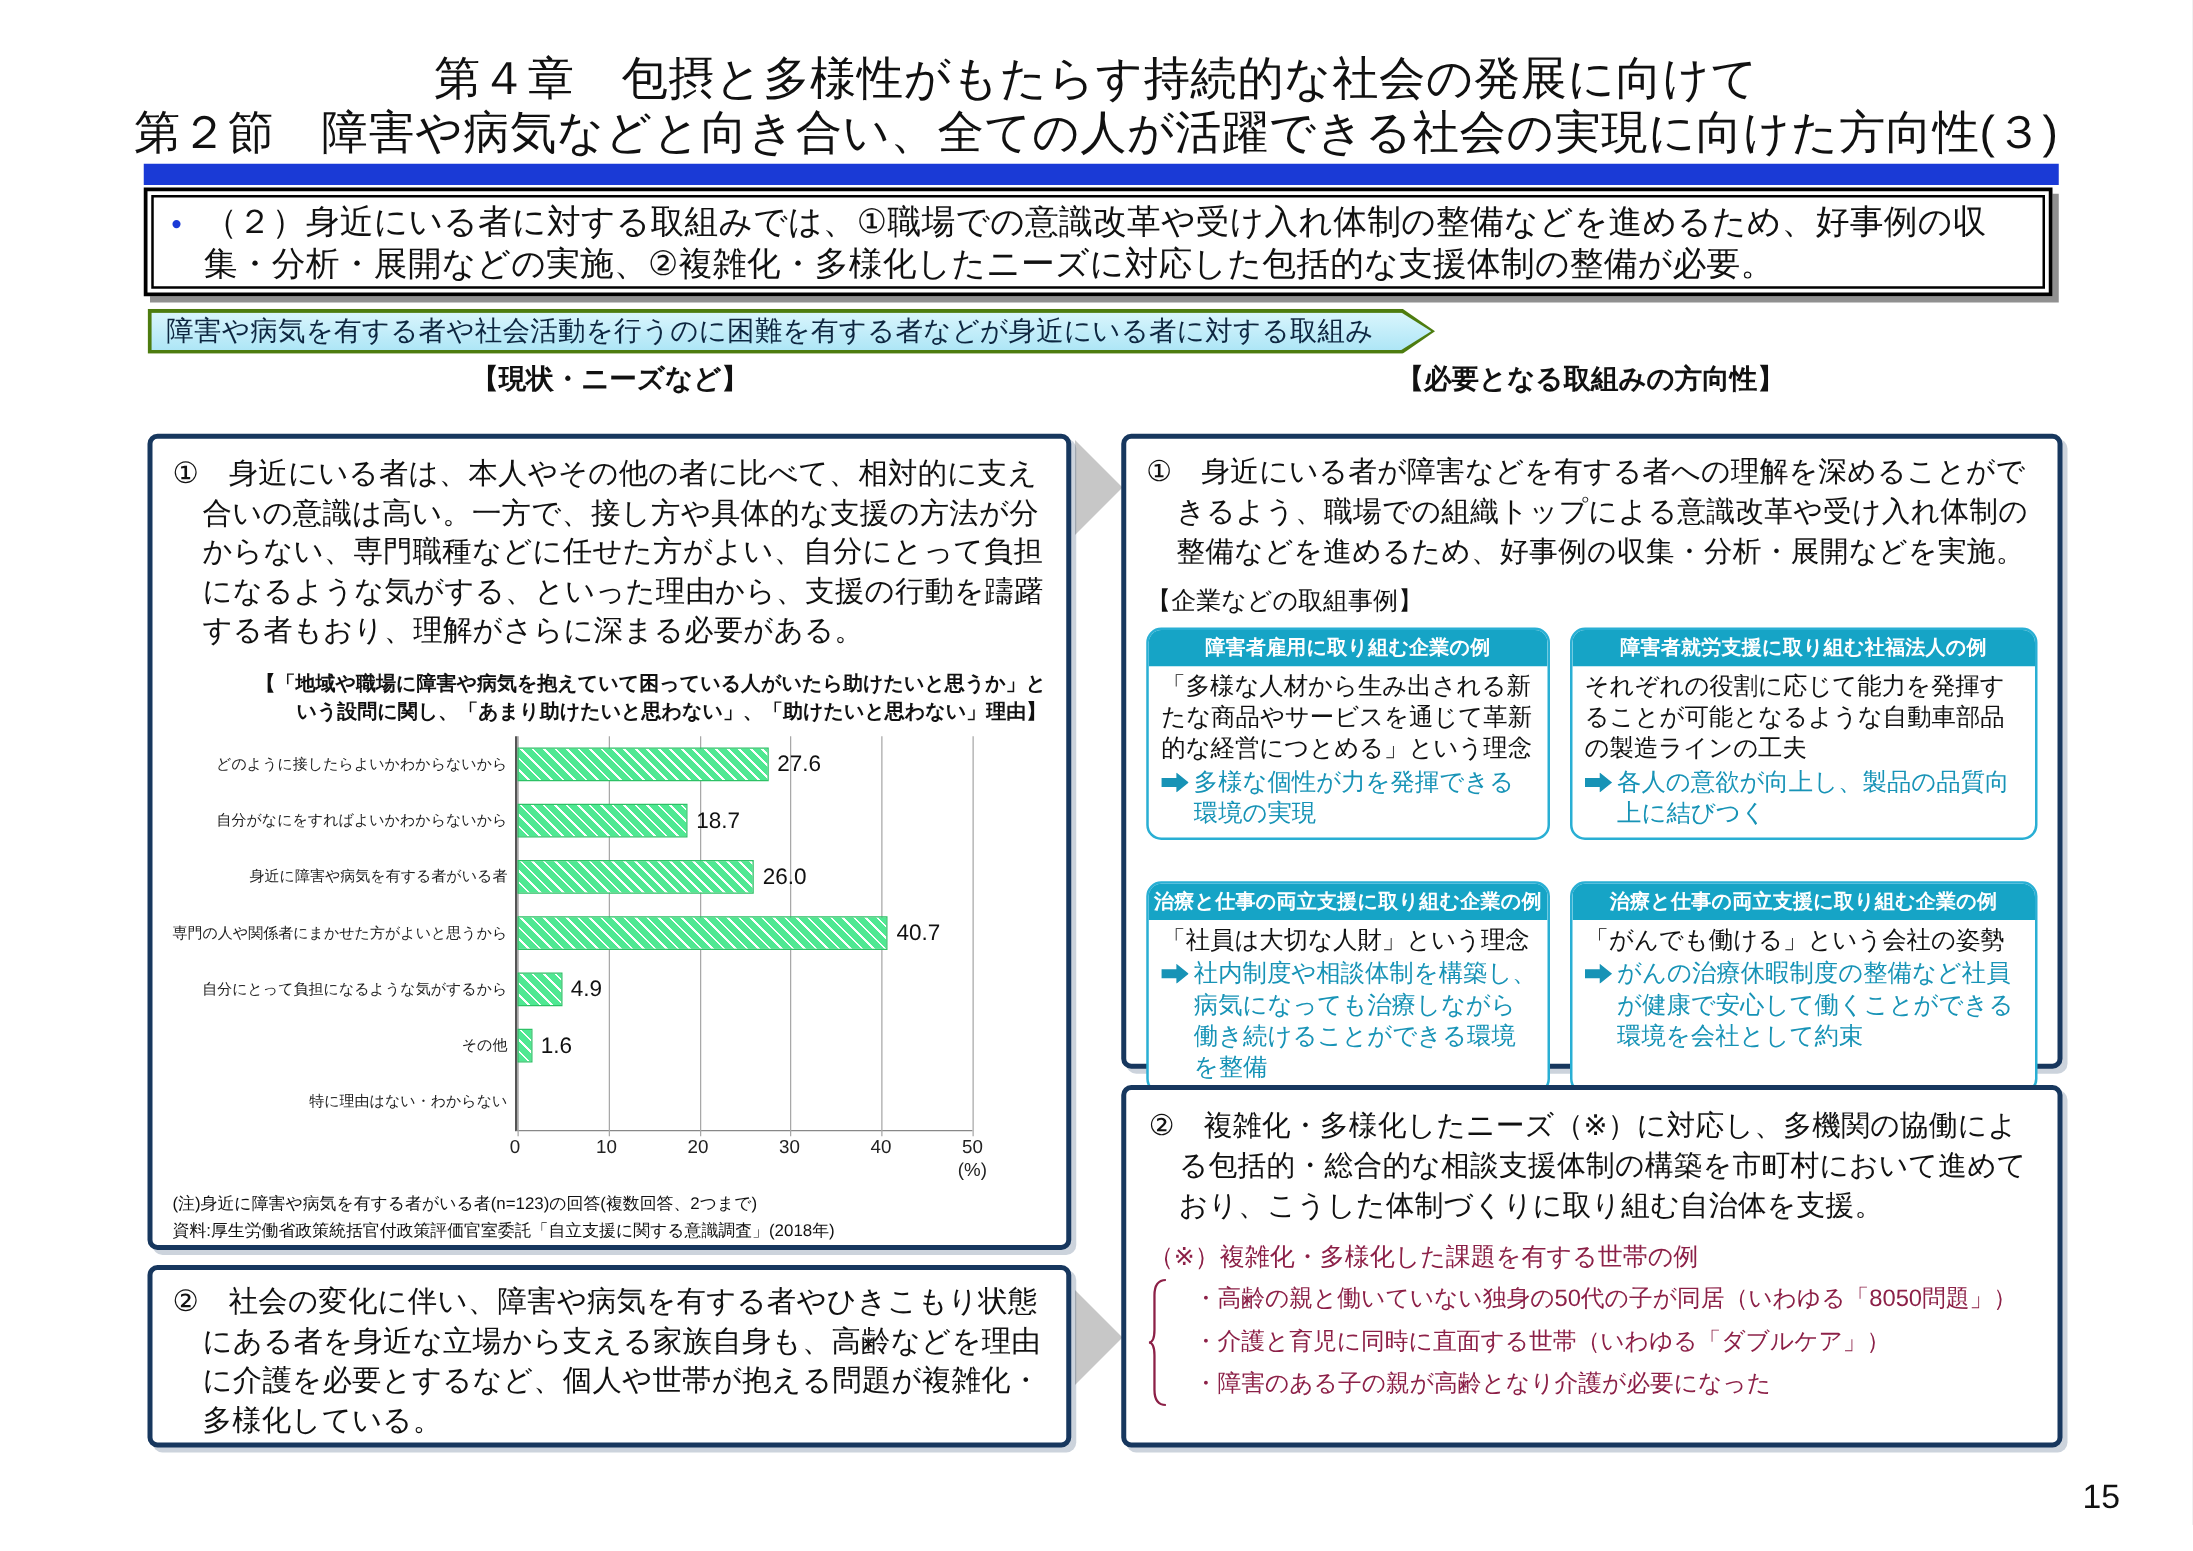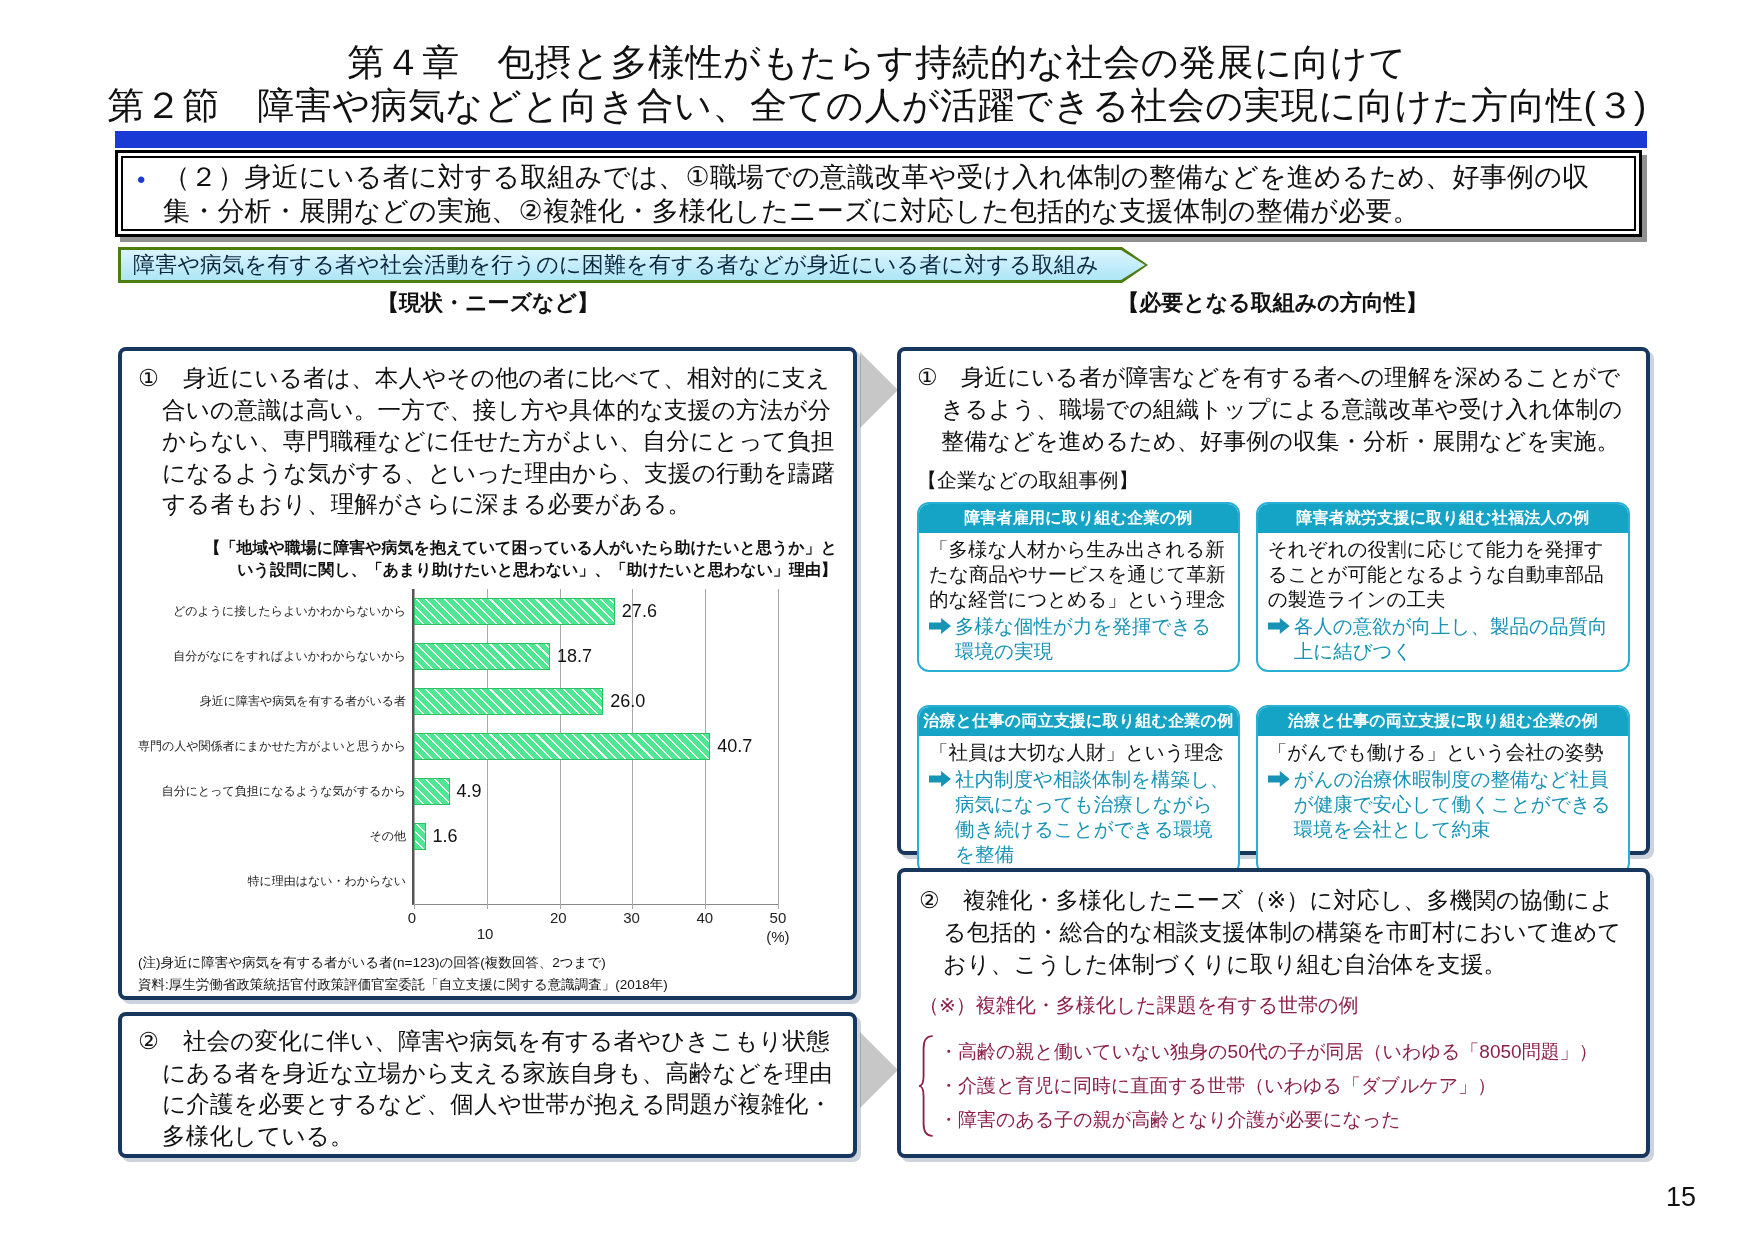--- a/index.html
+++ b/index.html
@@ -67,21 +67,21 @@
           display:flex;flex-direction:column;}
   .ex-head{background:#16a4c6;color:#fff;font-weight:bold;font-size:16px;
            text-align:center;padding:4px 4px;letter-spacing:.2px;}
   .ex-body{padding:4px 8px 6px 10px;font-size:19.5px;line-height:25px;color:#111;}
   .ex-arrow{display:flex;margin-top:2px;color:#1793b6;}
   .ex-arrow-text{font-size:19.5px;line-height:25px;}
   .arrow-icon{flex:0 0 22px;height:16px;margin:4px 4px 0 0;background:#1793b6;
               clip-path:polygon(0 28%,55% 28%,55% 0,100% 50%,55% 100%,55% 72%,0 72%);}
   
   .maroon-head{margin-top:12px;font-size:20px;color:#8c2047;}
-  .maroon-block{display:flex;margin-top:16px;}
+  .maroon-block{display:flex;margin-top:4px;gap:16px;}
   .brace{flex:0 0 16px;height:102px;margin-right:4px;}
   .maroon-items{color:#8c2047;font-size:19px;line-height:34px;white-space:nowrap;}
   
   .page-num{position:absolute;right:58px;bottom:28px;font-size:27px;color:#111;}
 </style>
 </head>
 <body>
 
 <div class="slide">
 
@@ -152,21 +152,21 @@
               <div class="bar" style="width: 9.8%;"></div>
               <div class="bar-value">4.9</div>
             </div>
             <div class="chart-row">
               <div class="bar" style="width: 3.2%;"></div>
               <div class="bar-value">1.6</div>
             </div>
           </div>
         <div class="chart-axis">
             <div class="tick" style="left: 0%;">0</div>
-            <div class="tick" style="left: 20%; margin-top: 16px;">10</div>
+            <div class="tick" style="left: 20%;">10</div>
             <div class="tick" style="left: 40%;">20</div>
             <div class="tick" style="left: 60%;">30</div>
             <div class="tick" style="left: 80%;">40</div>
             <div class="tick" style="left: 100%;">50</div>
             <div class="tick unit" style="left: 100%;">(%)</div>
           </div>
       </div>
     </div>
     <div class="chart-note">(注)身近に障害や病気を有する者がいる者(n=123)の回答(複数回答、2つまで)</div>
     <div class="chart-note">資料:厚生労働省政策統括官付政策評価官室委託「自立支援に関する意識調査」(2018年)</div>

